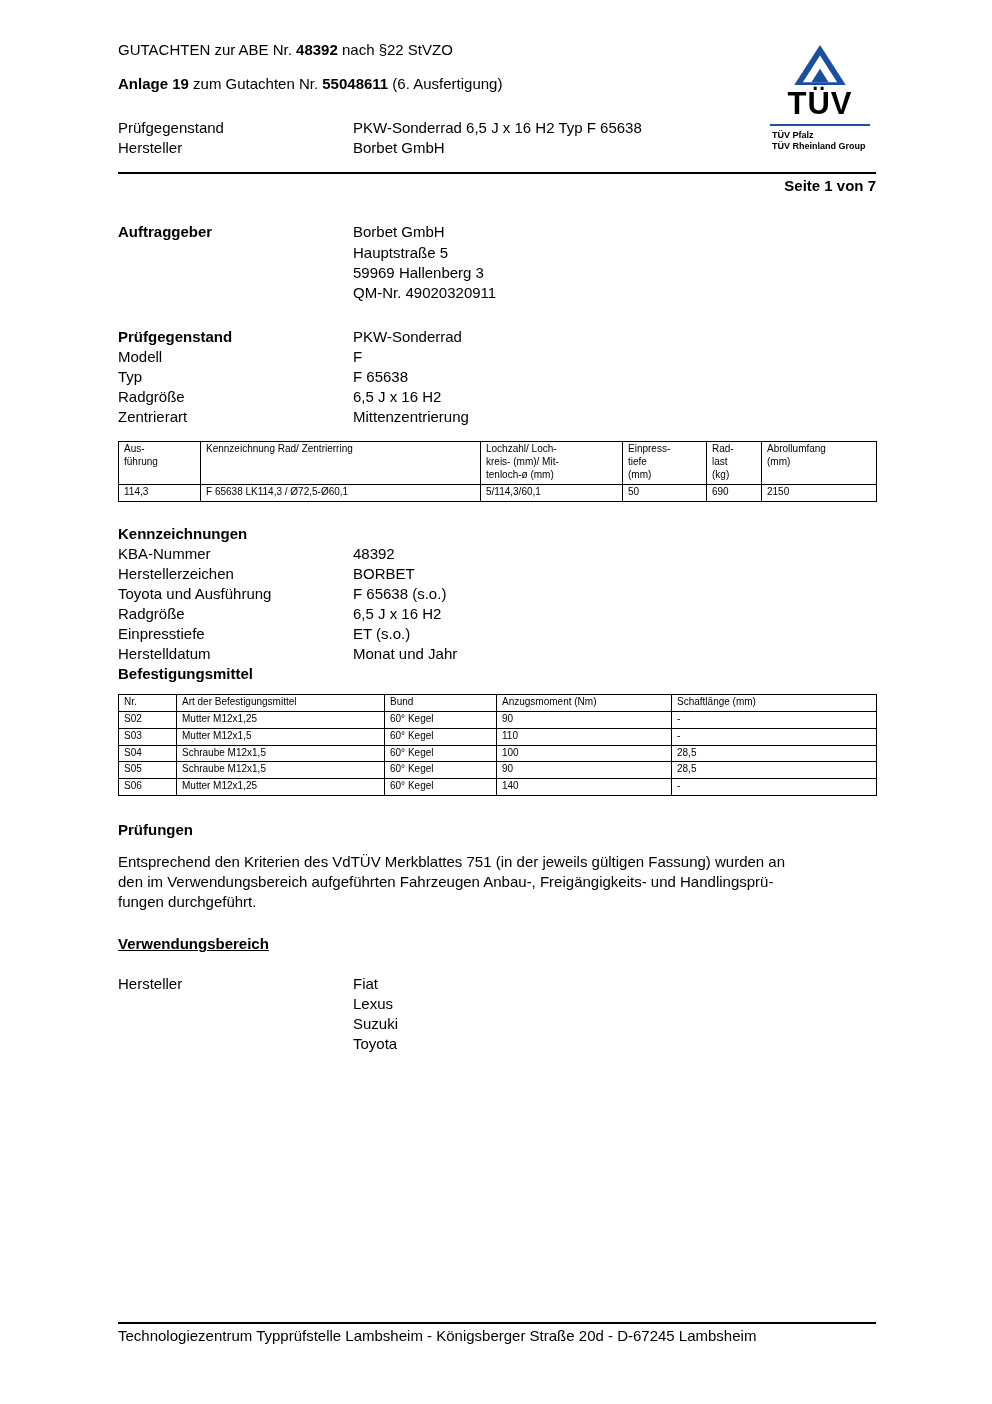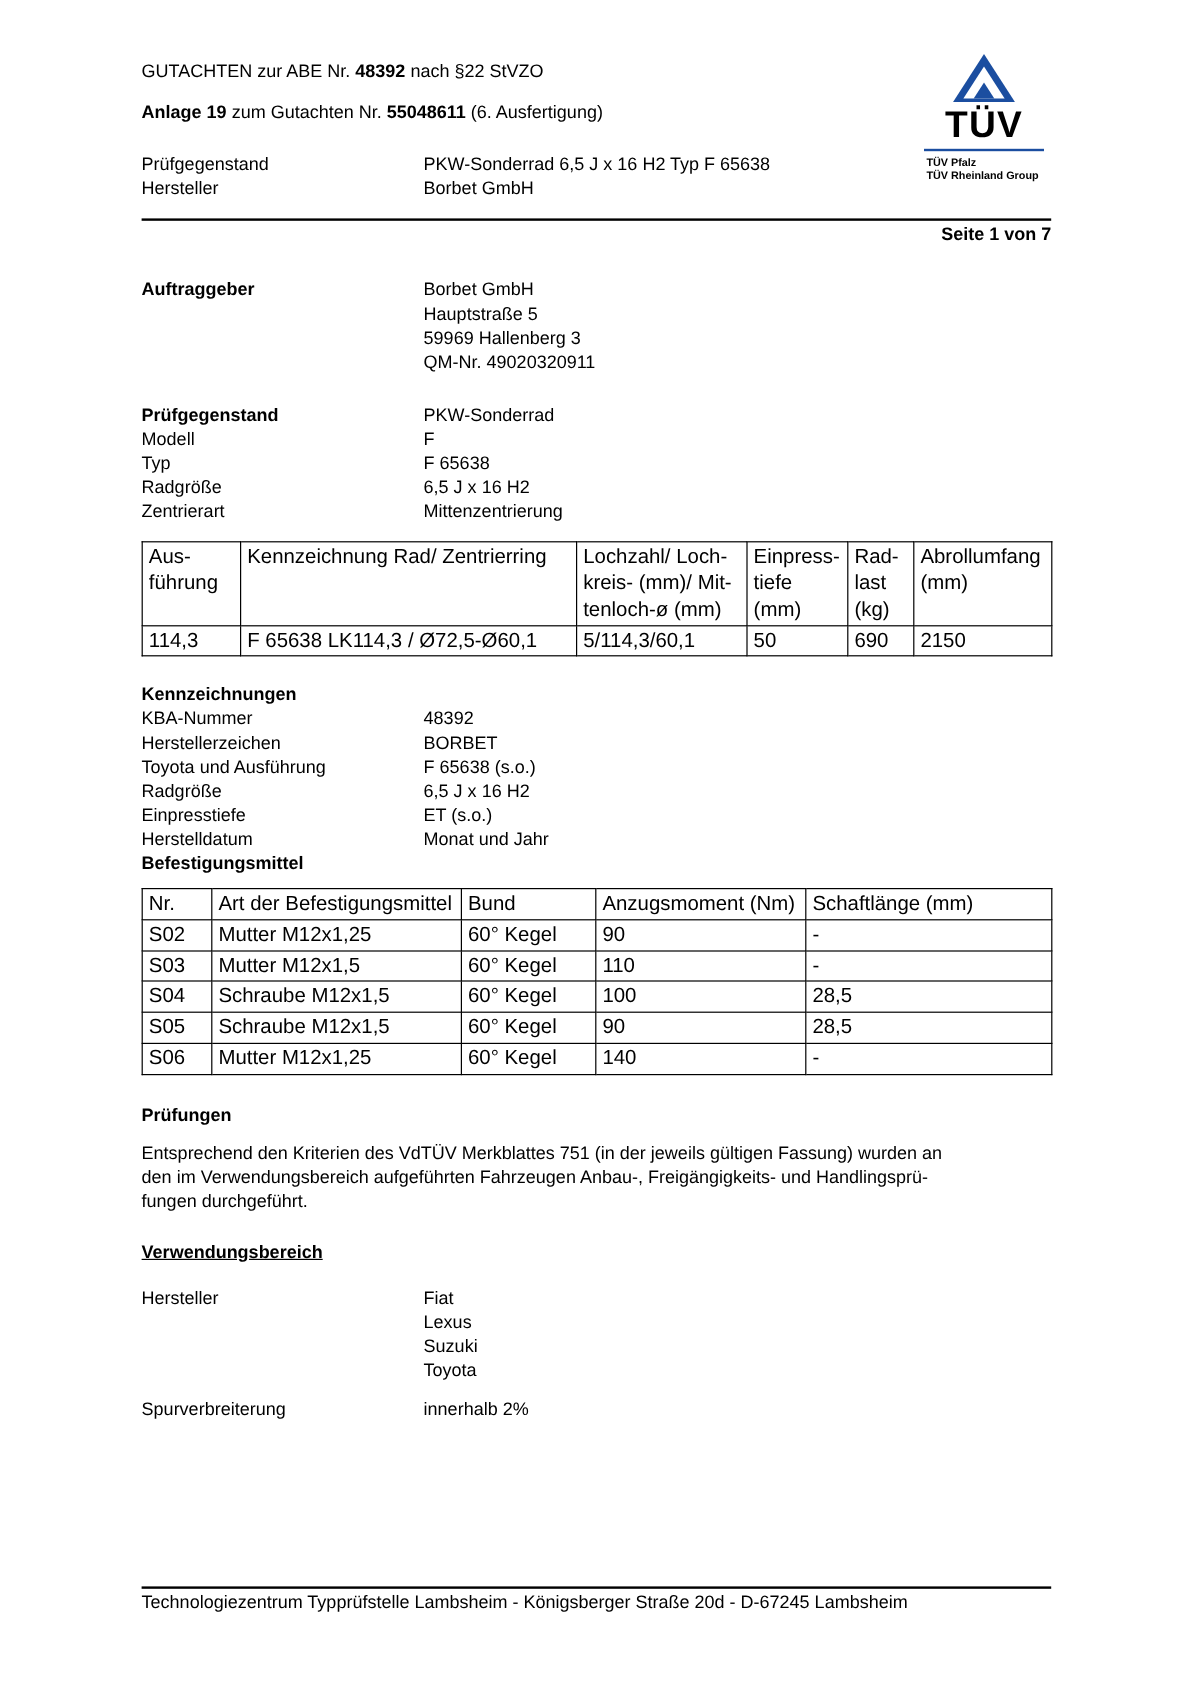--- a/index.html
+++ b/index.html
@@ -4,39 +4,39 @@
 <style>
   * { margin:0; padding:0; box-sizing:border-box; }
   html,body { background:#fff; }
   body {
     width:992px; height:1404px;
     color:#000;
     font-family:"Liberation Sans", sans-serif;
     font-size:15px; line-height:1.34;
     position:relative;
   }
-  .page { position:relative; width:758px; margin-left:118px; padding-top:50px; height:1404px; }
+  .page { position:relative; width:758px; margin-left:118px; padding-top:40px; height:1404px; }
   .bold { font-weight:bold; }
   .h-line { margin-bottom:14px; }
   .h-line2 { margin-bottom:24px; }
   .row { display:flex; }
   .label { flex:0 0 235px; }
   .value { flex:1; }
   .meta-block { margin-bottom:0; }
   .top-rule { border:none; border-top:2px solid #000; margin-top:14px; }
   .page-num { text-align:right; margin-top:2px; margin-bottom:26px;font-weight:bold; }
   .section-title { font-weight:bold; }
   .auftraggeber { margin-bottom:24px; }
   .pruefgegenstand { margin-bottom:14px; }
   table { border-collapse:collapse; width:100%; table-layout:fixed; }
   th, td {
     border:1px solid #000;
     padding:1px 5px 2px 5px;
     text-align:left; font-weight:normal;
-    vertical-align:top; font-size:17px; line-height:1.28;
+    vertical-align:top; font-size:10px; line-height:1.28;
     overflow:hidden;
   }
   .wheel-table { margin-bottom:22px; }
   .wheel-table th { white-space:pre-line; }
   .kennz { margin-bottom:0; }
   .kennz .section-title { margin-bottom:0; }
   .befest-title { margin-bottom:10px; }
   .fastener-table { margin-bottom:24px; }
   .pruefungen-title { margin-bottom:12px; }
   .para { white-space:pre-line; margin-bottom:22px; }
@@ -259,22 +259,18 @@
   <div class="row hersteller-row">
     <span class="label">Hersteller</span>
     <div class="value value-stack">
       <div>Fiat</div>
       <div>Lexus</div>
       <div>Suzuki</div>
       <div>Toyota</div>
     </div>
   </div>
 
-  <div class="row">
-    <span class="label">Spurverbreiterung</span>
-    <span class="value">innerhalb 2%</span>
-  </div>
 
   <div class="footer">
     <span>Technologiezentrum Typprüfstelle Lambsheim - Königsberger Straße 20d - D-67245 Lambsheim</span>
   </div>
 
 </div>
 
 </body></html>

